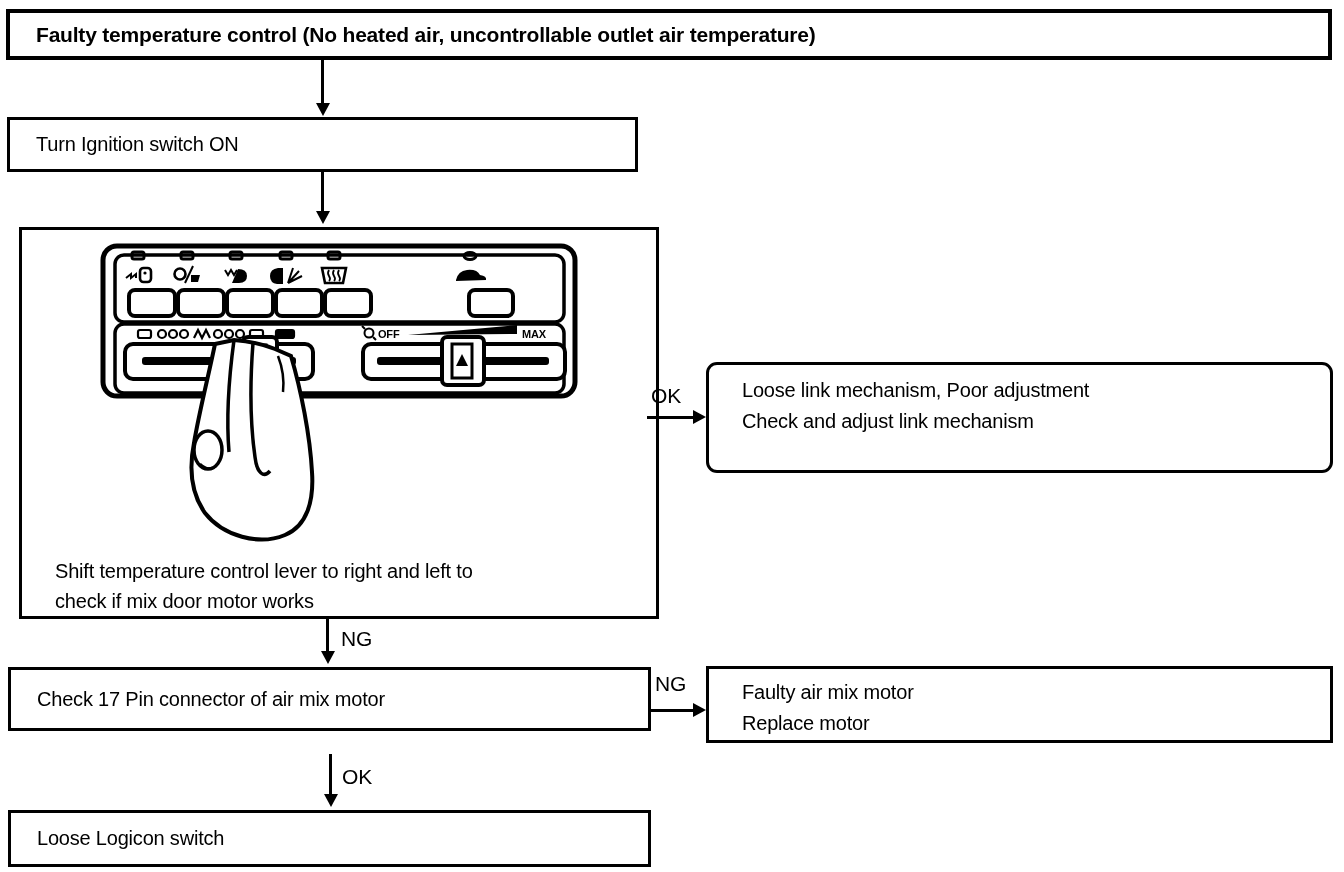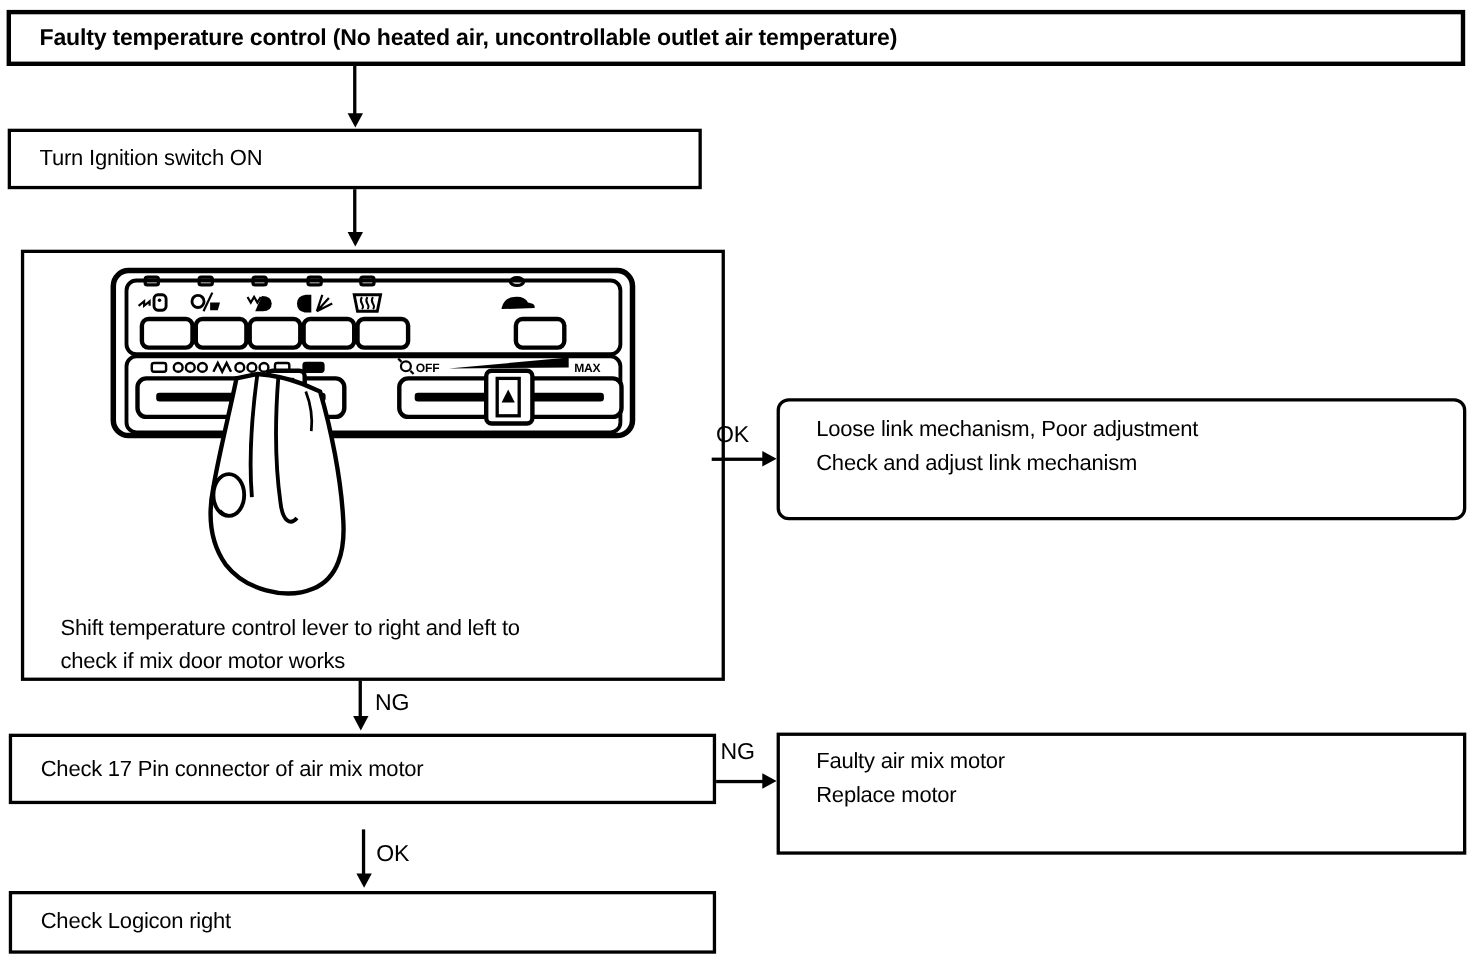--- a/index.html
+++ b/index.html
@@ -166,28 +166,28 @@
   <div class="ah-down" style="left:321px;top:651px;"></div>
 
   <div class="node" style="left:8px;top:667px;width:643px;height:64px;">
     <span class="pad">Check 17 Pin connector of air mix motor</span>
   </div>
 
   <div class="blabel" style="left:655px;top:672px;">NG</div>
   <div class="hline" style="left:651px;top:709px;width:43px;"></div>
   <div class="ah-right" style="left:693px;top:703px;"></div>
 
-  <div class="node" style="left:706px;top:666px;width:627px;height:111px;align-items:flex-start;">
+  <div class="node" style="left:706px;top:666px;width:627px;height:77px;align-items:flex-start;">
     <div class="twoline" style="padding-top:8px;">
       <span style="display:block;">Faulty air mix motor</span>
       <span style="display:block;">Replace motor</span>
     </div>
   </div>
 
   <div class="blabel" style="left:342px;top:765px;">OK</div>
   <div class="vline" style="left:329px;top:754px;height:41px;"></div>
   <div class="ah-down" style="left:324px;top:794px;"></div>
 
   <div class="node" style="left:8px;top:810px;width:643px;height:57px;">
-    <span class="pad">Check Logicon right</span>
+    <span class="pad">Loose Logicon switch</span>
   </div>
 
 </div>
 
 </body></html>

